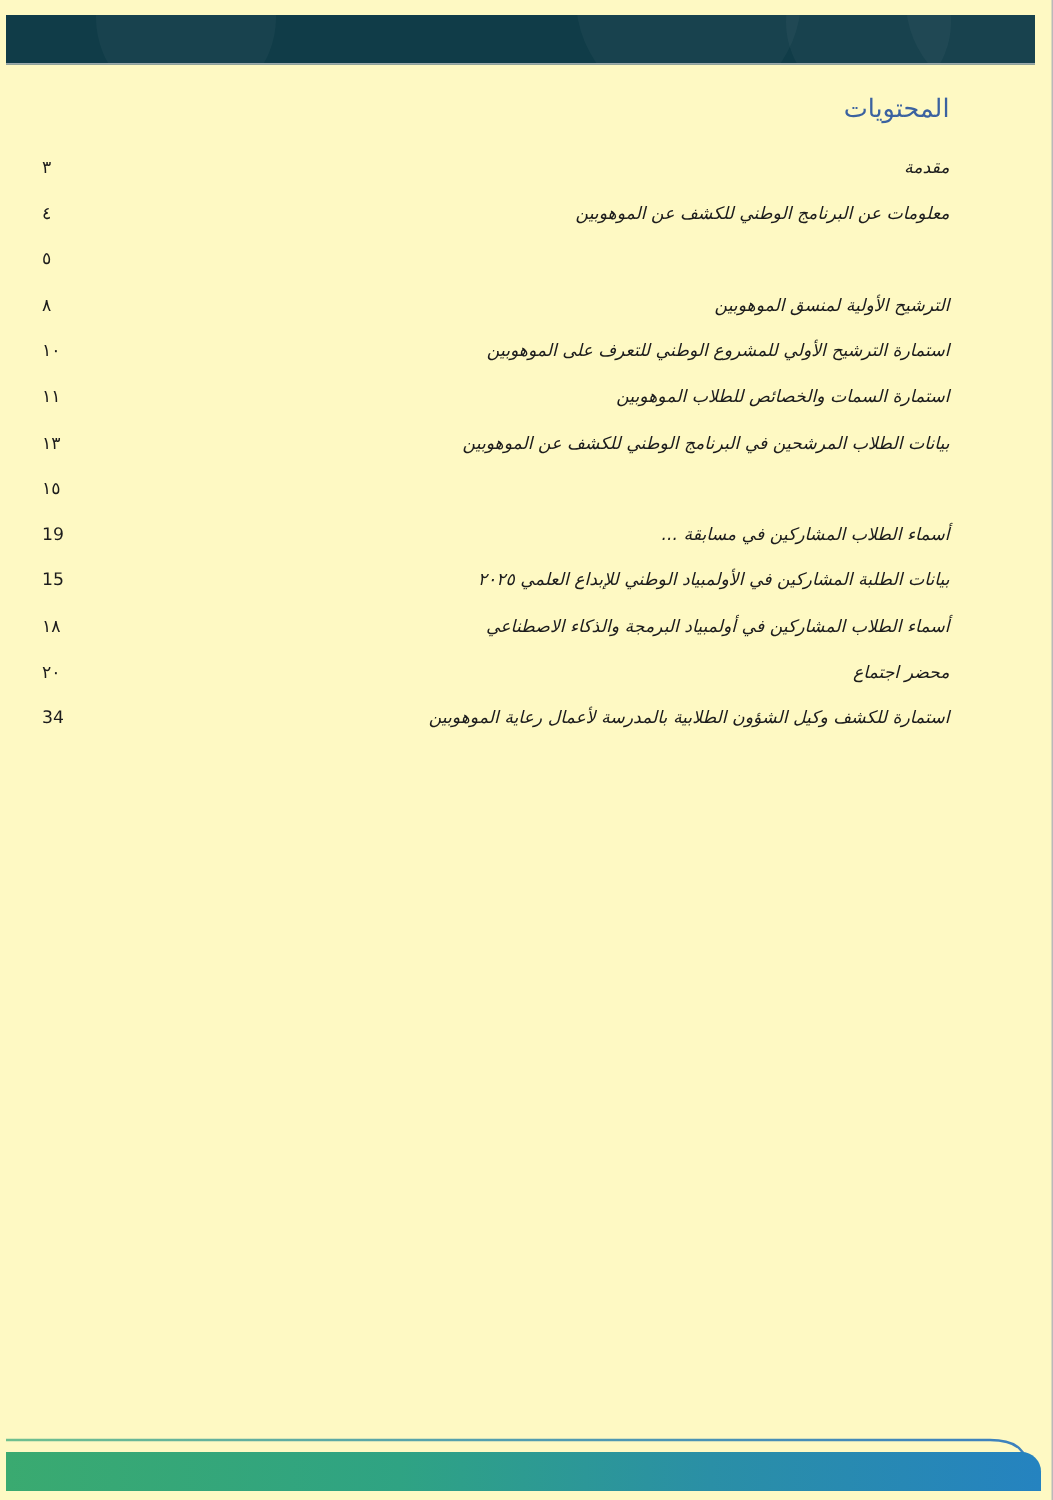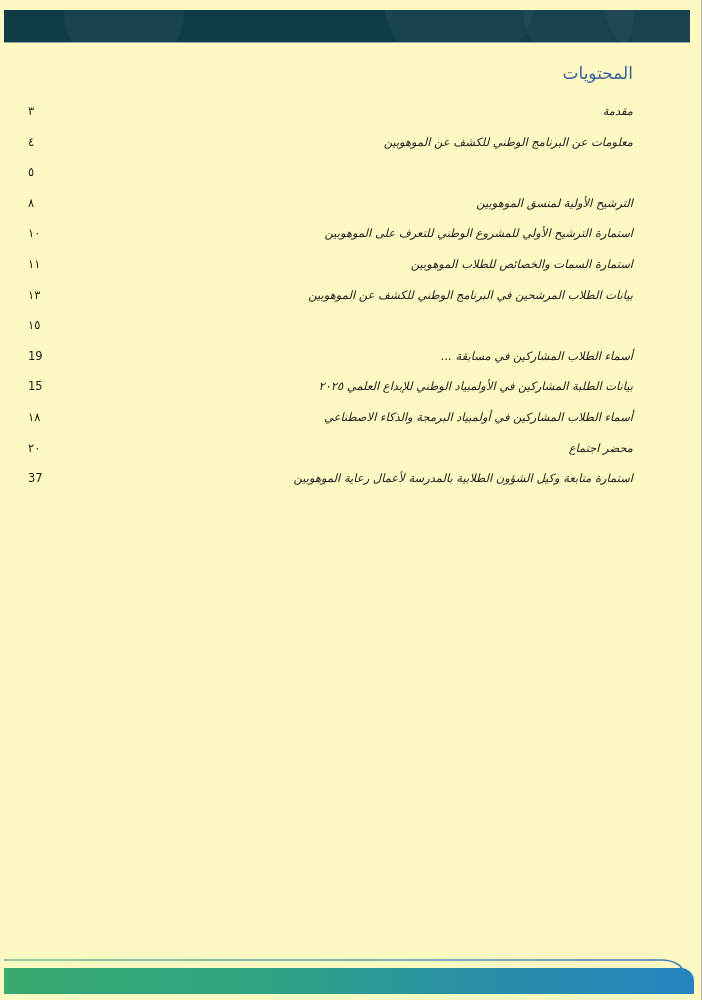--- a/index.html
+++ b/index.html
@@ -160,22 +160,22 @@
       </div>
       <div class="toc-row">
         <span class="toc-label">أسماء الطلاب المشاركين في أولمبياد البرمجة والذكاء الاصطناعي</span>
         <span class="toc-page">١٨</span>
       </div>
       <div class="toc-row">
         <span class="toc-label">محضر اجتماع</span>
         <span class="toc-page">٢٠</span>
       </div>
       <div class="toc-row">
-        <span class="toc-label">استمارة متابعة وكيل الشؤون الطلابية بالمدرسة لأعمال رعاية الموهوبين</span>
-        <span class="toc-page">37</span>
+        <span class="toc-label">استمارة للكشف وكيل الشؤون الطلابية بالمدرسة لأعمال رعاية الموهوبين</span>
+        <span class="toc-page">34</span>
       </div>
     </div>
 
   <div class="footer-thin-wrap">
     <svg width="702" height="80" viewBox="0 0 702 80" fill="none" xmlns="http://www.w3.org/2000/svg">
       <defs>
         <linearGradient id="ruleGrad" x1="0" y1="0" x2="702" y2="0" gradientUnits="userSpaceOnUse">
           <stop offset="0" stop-color="#6fc08e"></stop>
           <stop offset="0.45" stop-color="#54a0ae"></stop>
           <stop offset="1" stop-color="#3b7fbe"></stop>

